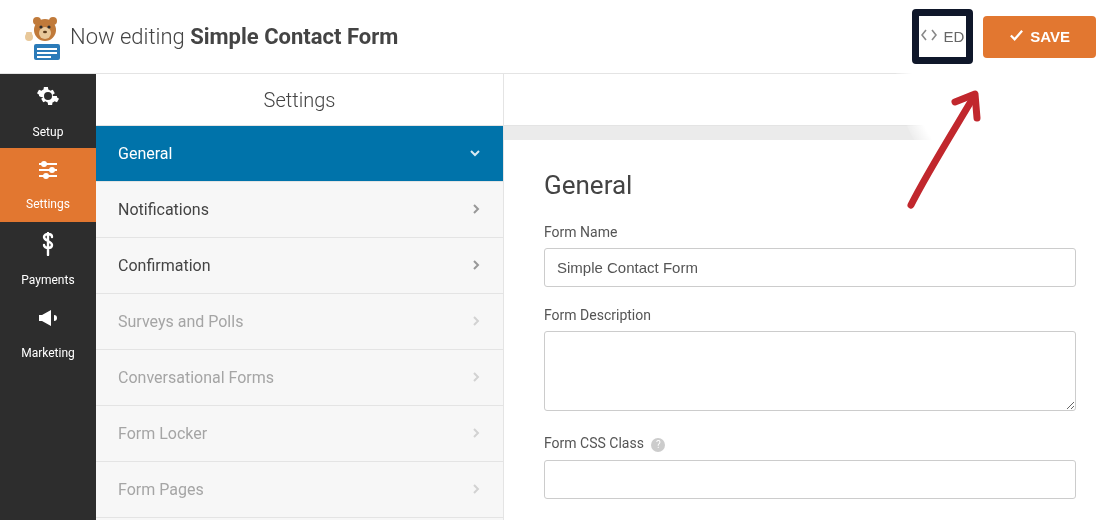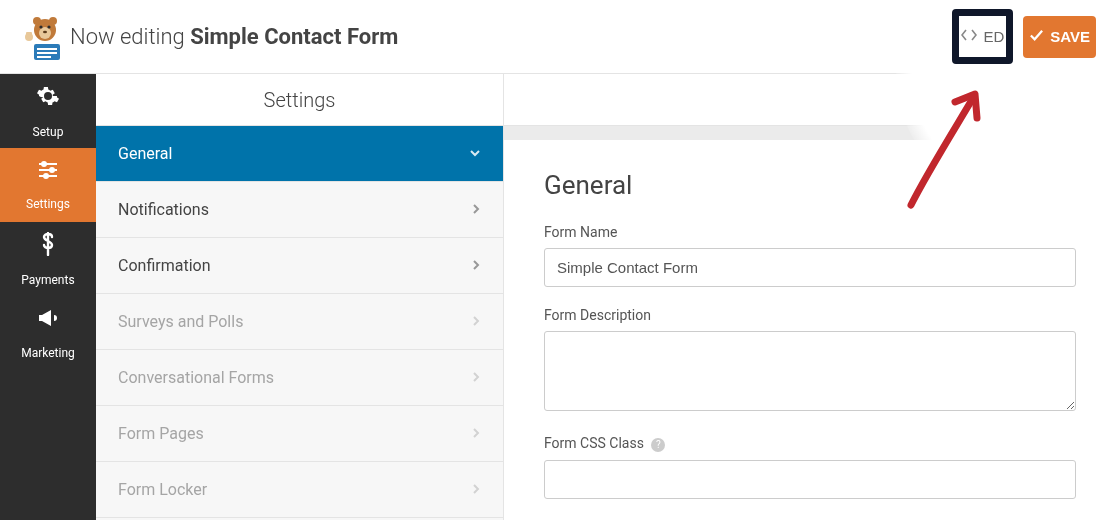--- a/index.html
+++ b/index.html
@@ -40,21 +40,21 @@
       display: flex;
       align-items: center;
       gap: 6px;
       position: relative;
       z-index: 2;
     }
     .save-btn {
       background: #e27730;
       color: #fff;
       border: none;
-      padding: 12px 6px;
+      padding: 12px 26px;
       font-size: 15px;
       font-weight: 600;
       border-radius: 4px;
       display: flex;
       align-items: center;
       gap: 6px;
       position: relative;
       z-index: 2;
     }
     
@@ -277,29 +277,29 @@
       </div>
       <div class="settings-item muted">
         <span>Conversational Forms</span>
         <span class="chev">
           <svg width="10" height="12" viewBox="0 0 10 12">
               <path d="M3 2l4 4-4 4" stroke="#ccc" stroke-width="2" fill="none"></path>
             </svg>
         </span>
       </div>
       <div class="settings-item muted">
+        <span>Form Locker</span>
+        <span class="chev">
+          <svg width="10" height="12" viewBox="0 0 10 12">
+              <path d="M3 2l4 4-4 4" stroke="#ccc" stroke-width="2" fill="none"></path>
+            </svg>
+        </span>
+      </div>
+      <div class="settings-item muted">
         <span>Form Pages</span>
-        <span class="chev">
-          <svg width="10" height="12" viewBox="0 0 10 12">
-              <path d="M3 2l4 4-4 4" stroke="#ccc" stroke-width="2" fill="none"></path>
-            </svg>
-        </span>
-      </div>
-      <div class="settings-item muted">
-        <span>Form Locker</span>
         <span class="chev">
           <svg width="10" height="12" viewBox="0 0 10 12">
               <path d="M3 2l4 4-4 4" stroke="#ccc" stroke-width="2" fill="none"></path>
             </svg>
         </span>
       </div>
     </div>
   </div>
 
   <div class="form-col">

